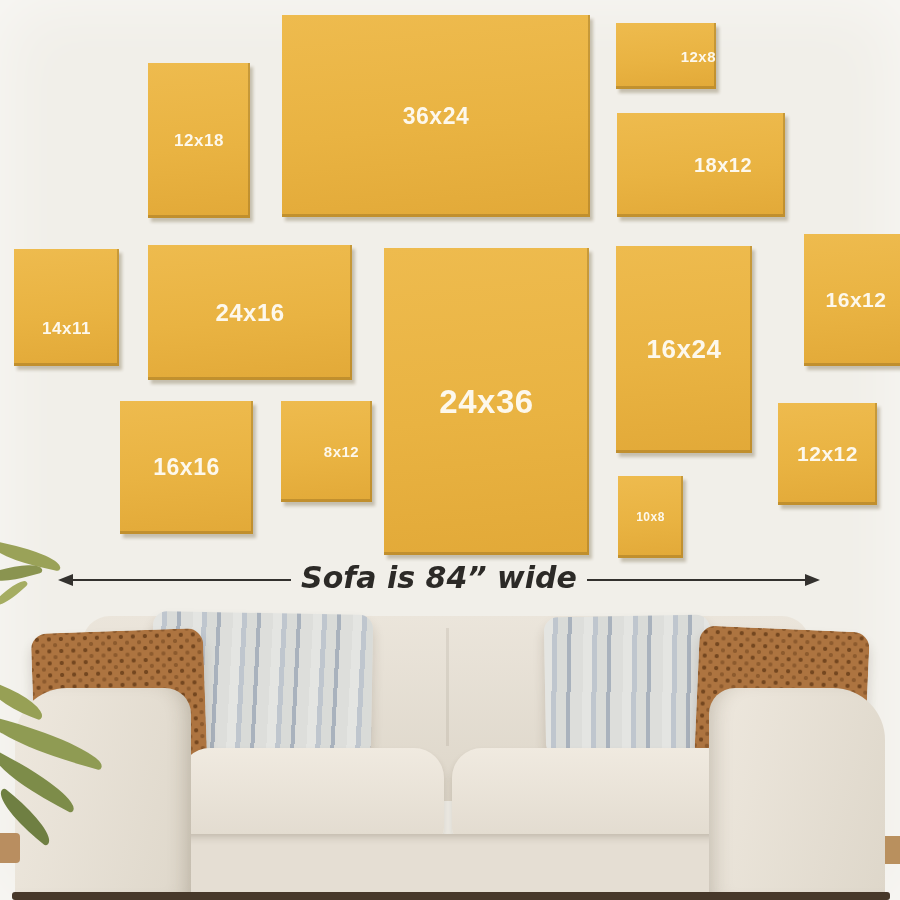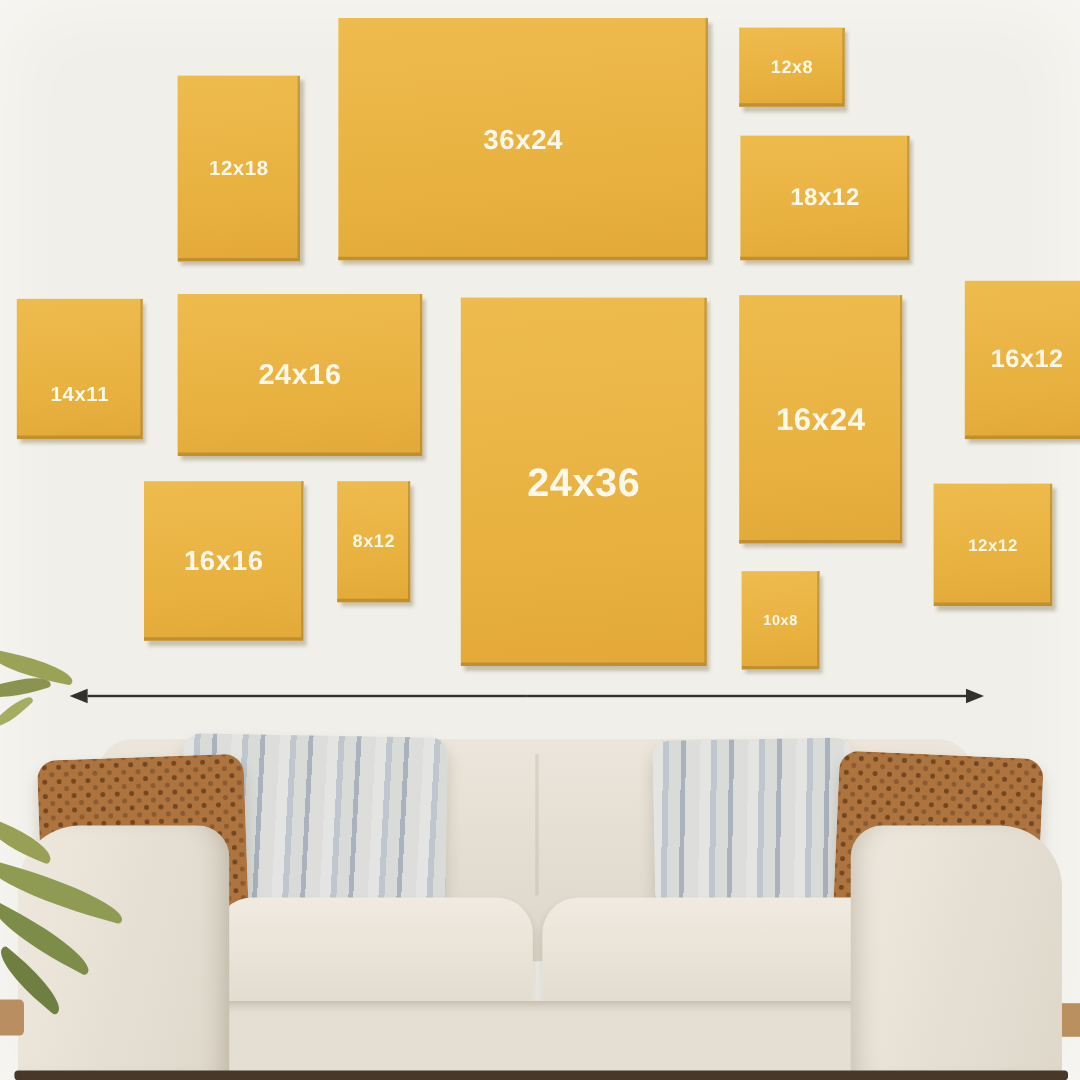--- a/index.html
+++ b/index.html
@@ -95,58 +95,59 @@
 
 <div class="stage">
 
   <div id="canvas-layer">
       <div class="canvas" style="left: 148px; top: 63px; width: 102px; height: 155px;">
         <span class="canvas-label" style="font-size: 17px;">12x18</span>
       </div>
       <div class="canvas" style="left: 282px; top: 15px; width: 308px; height: 202px;">
         <span class="canvas-label" style="font-size: 23px;">36x24</span>
       </div>
-      <div class="canvas" style="left: 616px; top: 23px; width: 88px; height: 66px;">
+      <div class="canvas" style="left: 616px; top: 23px; width: 100px; height: 66px; justify-content: flex-end;">
         <span class="canvas-label" style="font-size: 15px;">12x8</span>
       </div>
-      <div class="canvas" style="left: 617px; top: 113px; width: 141px; height: 104px;">
+      <div class="canvas" style="left: 617px; top: 113px; width: 124px; height: 104px; padding-left: 44px;">
         <span class="canvas-label" style="font-size: 20px;">18x12</span>
       </div>
       <div class="canvas" style="left: 14px; top: 249px; width: 105px; height: 117px;">
         <span class="canvas-label" style="font-size: 17px; margin-top: 43px;">14x11</span>
       </div>
       <div class="canvas" style="left: 148px; top: 245px; width: 204px; height: 135px;">
         <span class="canvas-label" style="font-size: 24px;">24x16</span>
       </div>
       <div class="canvas" style="left: 384px; top: 248px; width: 205px; height: 307px;">
         <span class="canvas-label" style="font-size: 33px;">24x36</span>
       </div>
       <div class="canvas" style="left: 616px; top: 246px; width: 136px; height: 207px;">
         <span class="canvas-label" style="font-size: 26px;">16x24</span>
       </div>
       <div class="canvas" style="left: 776px; top: 234px; width: 104px; height: 132px; margin-left: 28px;">
         <span class="canvas-label" style="font-size: 21px;">16x12</span>
       </div>
       <div class="canvas" style="left: 120px; top: 401px; width: 133px; height: 133px;">
         <span class="canvas-label" style="font-size: 23px;">16x16</span>
       </div>
-      <div class="canvas" style="left: 281px; top: 401px; width: 61px; height: 101px;">
+      <div class="canvas" style="left: 281px; top: 401px; width: 61px; height: 101px; padding-left: 30px;">
         <span class="canvas-label" style="font-size: 15px;">8x12</span>
       </div>
       <div class="canvas" style="left: 618px; top: 476px; width: 65px; height: 82px;">
         <span class="canvas-label" style="font-size: 12px;">10x8</span>
       </div>
       <div class="canvas" style="left: 778px; top: 403px; width: 99px; height: 102px;">
-        <span class="canvas-label" style="font-size: 14px;">12x12</span>
+        <span class="canvas-label" style="font-size: 21px;">12x12</span>
       </div>
     </div>
 
   <div class="annotation">
     <span class="ah left"></span>
     <span class="line"></span>
+    <span class="text">Sofa is 84” wide</span>
     <span class="line"></span>
     <span class="ah right"></span>
   </div>
 
   <div class="sofa">
     <div class="sofa-back"></div>
     <div class="back-split"></div>
 
     <div class="pillow gray gray-left"></div>
     <div class="pillow gray gray-right"></div>

